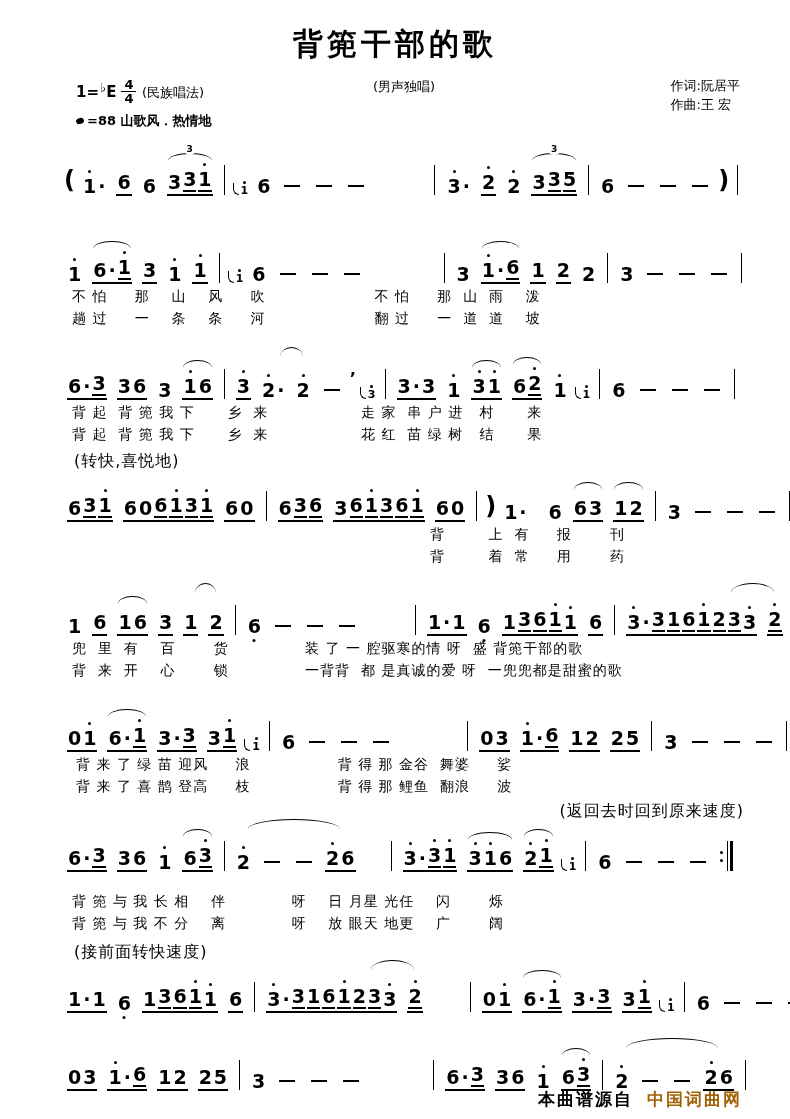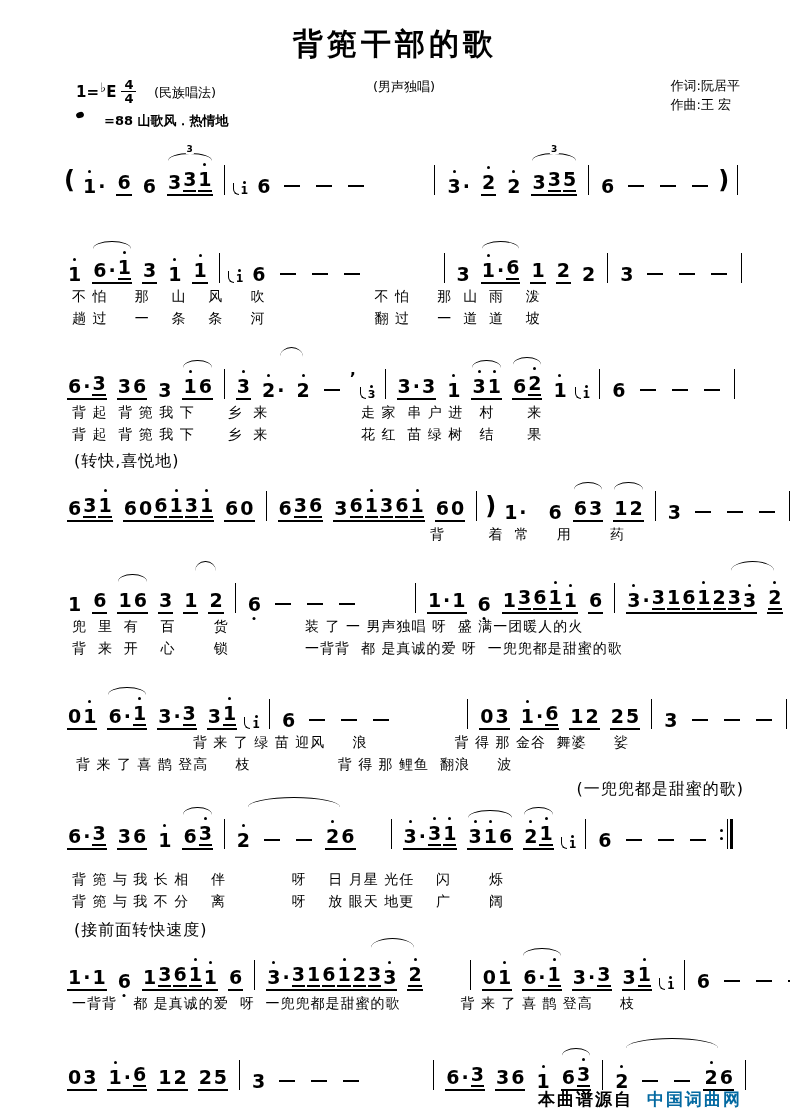--- a/index.html
+++ b/index.html
@@ -6,24 +6,24 @@
   .sheet{width:790px;height:1119px;background:#ffffff;position:relative;overflow:hidden;
          font-family:"DejaVu Sans",sans-serif;color:#000;}
   .title{ text-align:center;margin-top:26px;font-size:30px;font-weight:bold;letter-spacing:4px;line-height:36px;}
   .content{padding:0 44px 0 62px;}
   
   .hdr{position:relative;height:56px;margin-top:14px;font-size:13px;}
   .keysig{position:absolute;left:14px;top:2px;font-size:15px;font-weight:bold;display:flex;align-items:center;}
   .flat{font-size:13px;position:relative;top:-4px;margin-left:1px;}
   .meter{display:inline-flex;flex-direction:column;text-align:center;margin-left:5px;font-size:13px;line-height:13px;}
   .meter .mt{border-bottom:1px solid #000;padding:0 3px;}
-  .style-lbl{position:absolute;left:92px;top:8px;}
+  .style-lbl{position:absolute;left:80px;top:8px;}
   .voice-lbl{position:absolute;left:50%;transform:translateX(-50%);top:2px;}
   .credits{position:absolute;right:6px;top:0;line-height:19px;font-size:13px;}
-  .tempo{position:absolute;left:14px;top:36px;font-size:13px;font-weight:bold;display:flex;gap:20px;}
+  .tempo{position:absolute;left:14px;top:36px;font-size:13px;font-weight:bold;display:flex;align-items:center;gap:3px;}
   .nh{display:inline-block;width:8px;height:6px;background:#000;border-radius:50%;transform:rotate(-20deg);}
   
   .sys{position:relative;}
   .sys0{margin-top:6px;} .sys1{margin-top:30px;} .sys2{margin-top:14px;} .sys3{margin-top:20px;}
   .sys4{margin-top:12px;} .sys5{margin-top:14px;} .sys6{margin-top:18px;} .sys7{margin-top:22px;}
   .sys8{margin-top:20px;}
   .ann{position:absolute;top:-13px;font-size:16px;letter-spacing:1px;}
   .ann.l{left:12px;} .ann.r{right:2px;}
   .notes{display:flex;align-items:flex-end;position:relative;padding-top:12px;min-height:46px;
          font-weight:bold;font-size:19px;}
@@ -801,20 +801,21 @@
                 </div>
               </div>
             </div>
             <div class="dash"></div>
             <div class="dash"></div>
             <div class="dash"></div>
             <div class="barwrap">
               <div class="bar"></div>
             </div>
           </div>
+          <div class="lyr" style="padding-left: 368px;">背        上  有     报       刊</div>
           <div class="lyr" style="padding-left: 368px;">背        着  常     用       药</div>
         </div>
         <div class="sys sys4">
           <div class="notes">
             <div class="tok">
               <div class="row">
                 <div class="cell">
                   <div class="hi"></div>
                   <div class="dg">1</div>
                 </div>
@@ -1000,21 +1001,21 @@
                   <div class="hi">
                     <div class="dt"></div>
                   </div>
                   <div class="dg">2</div>
                 </div>
               </div>
             </div>
             <div class="slur" style="left: 133px; width: 20.5px;"></div>
             <div class="slur" style="left: 668.8px; width: 43.7px;"></div>
           </div>
-          <div class="lyr" style="padding-left: 10px;">兜  里  有    百       货              装 了 一 男声独唱 呀  盛 满一团暖人的火</div>
+          <div class="lyr" style="padding-left: 10px;">兜  里  有    百       货              装 了 一 腔驱寒的情 呀  盛 背篼干部的歌</div>
           <div class="lyr" style="padding-left: 10px;">背  来  开    心       锁              一背背  都 是真诚的爱 呀  一兜兜都是甜蜜的歌</div>
         </div>
         <div class="sys sys5">
           <div class="notes">
             <div class="tok">
               <div class="row u1">
                 <div class="cell">
                   <div class="hi"></div>
                   <div class="dg">0</div>
                 </div>
@@ -1169,25 +1170,25 @@
                 </div>
               </div>
             </div>
             <div class="dash"></div>
             <div class="dash"></div>
             <div class="dash"></div>
             <div class="barwrap">
               <div class="bar"></div>
             </div>
           </div>
-          <div class="lyr" style="padding-left: 14px; text-align: center;">背 来 了 绿 苗 迎风     浪                背 得 那 金谷  舞婆     娑</div>
+          <div class="lyr" style="padding-left: 14px;">背 来 了 绿 苗 迎风     浪                背 得 那 金谷  舞婆     娑</div>
           <div class="lyr" style="padding-left: 14px;">背 来 了 喜 鹊 登高     枝                背 得 那 鲤鱼  翻浪     波</div>
         </div>
         <div class="sys sys6">
-          <div class="ann r">(一兜兜都是甜蜜的歌)</div>
+          <div class="ann r">(返回去时回到原来速度)</div>
           <div class="notes">
             <div class="tok">
               <div class="row u1">
                 <div class="cell">
                   <div class="hi"></div>
                   <div class="dg">6</div>
                 </div>
                 <div class="cell">
                   <div class="hi"></div>
                   <div class="dg">·</div>
@@ -1580,21 +1581,20 @@
                   <div class="hi"></div>
                   <div class="dg">6</div>
                 </div>
               </div>
             </div>
             <div class="dash"></div>
             <div class="dash"></div>
             <div class="dash"></div>
             <div class="slur" style="left: 308.8px; width: 43.7px;"></div>
           </div>
-          <div class="lyr" style="padding-left: 10px;">一背背   都 是真诚的爱  呀  一兜兜都是甜蜜的歌           背 来 了 喜 鹊 登高     枝</div>
         </div>
         <div class="sys sys8">
           <div class="notes">
             <div class="tok">
               <div class="row u1">
                 <div class="cell">
                   <div class="hi"></div>
                   <div class="dg">0</div>
                 </div>
                 <div class="cell">
@@ -1748,15 +1748,15 @@
             <div class="barwrap">
               <div class="bar"></div>
             </div>
             <div class="slur" style="left: 564px; width: 92px;"></div>
           </div>
         </div>
       </div>
   </div>
 
   <div class="footer">
-    <span class="pre" style="color: rgb(0, 0, 0);">本曲谱源自</span><span class="site" style="color: #0369a1; text-align: center;">中国词曲网</span>
+    <span class="pre" style="color: rgb(0, 0, 0);">本曲谱源自</span><span class="site" style="color: #a16207; text-align: center;">中国词曲网</span>
   </div>
 </div>
 
 </body></html>

